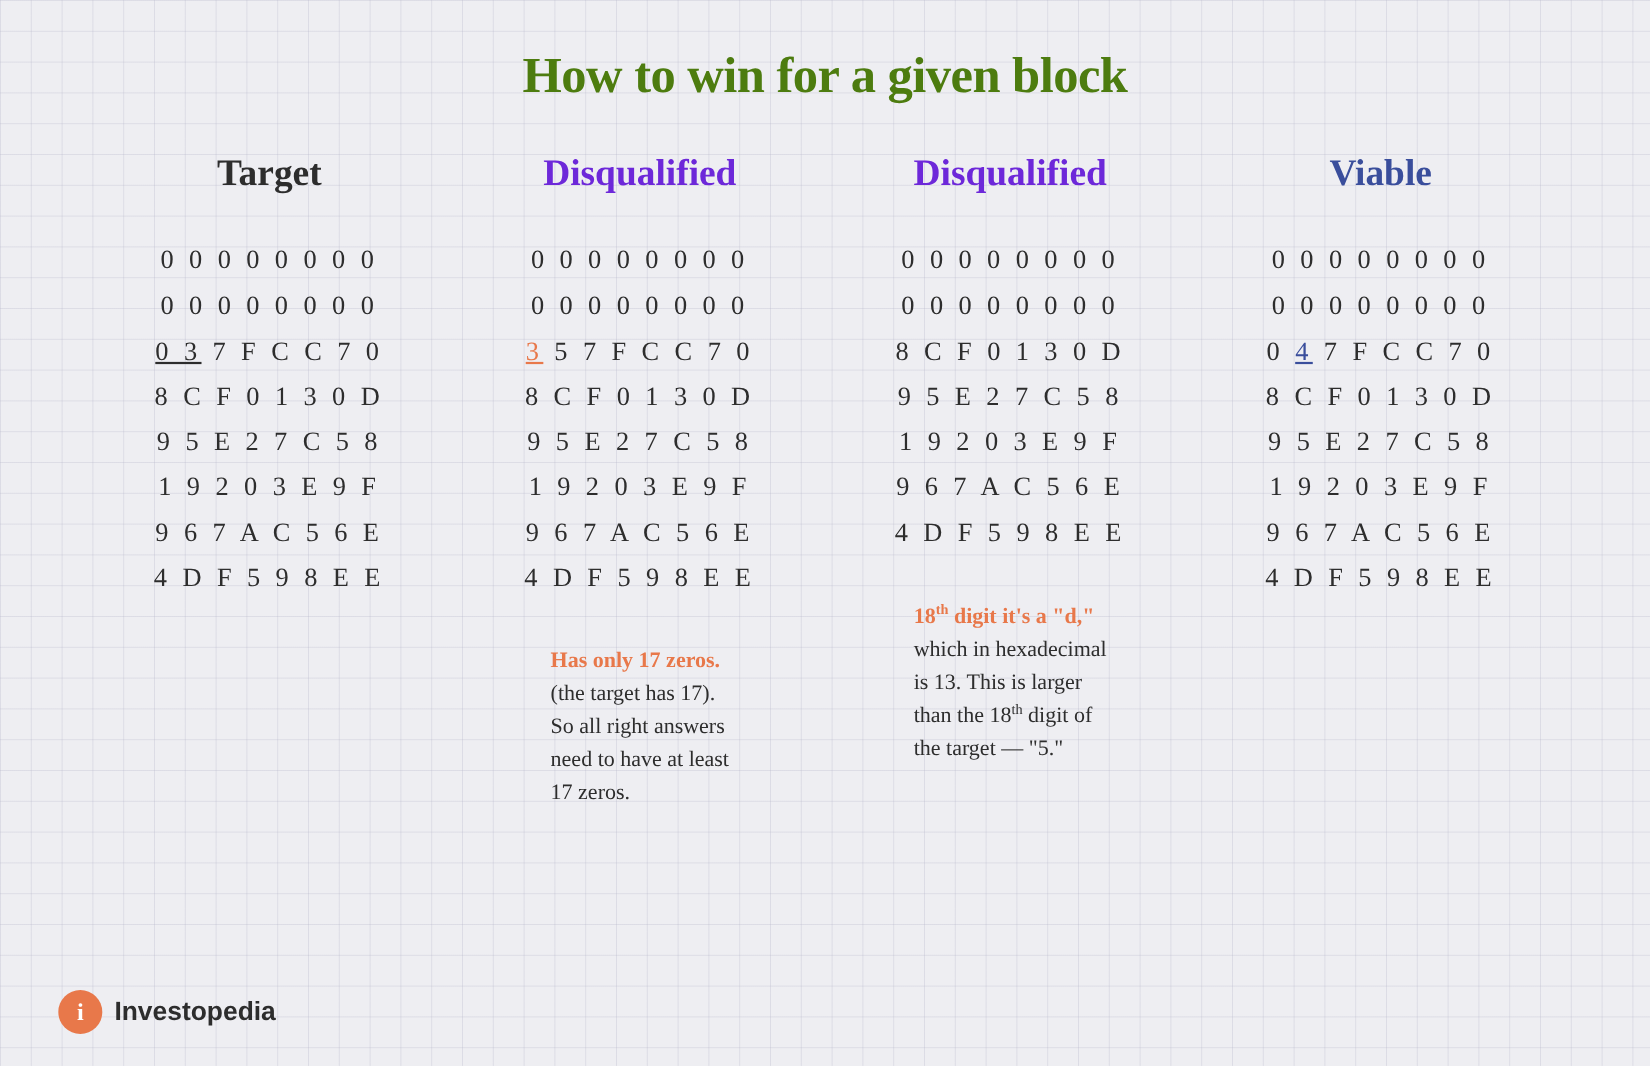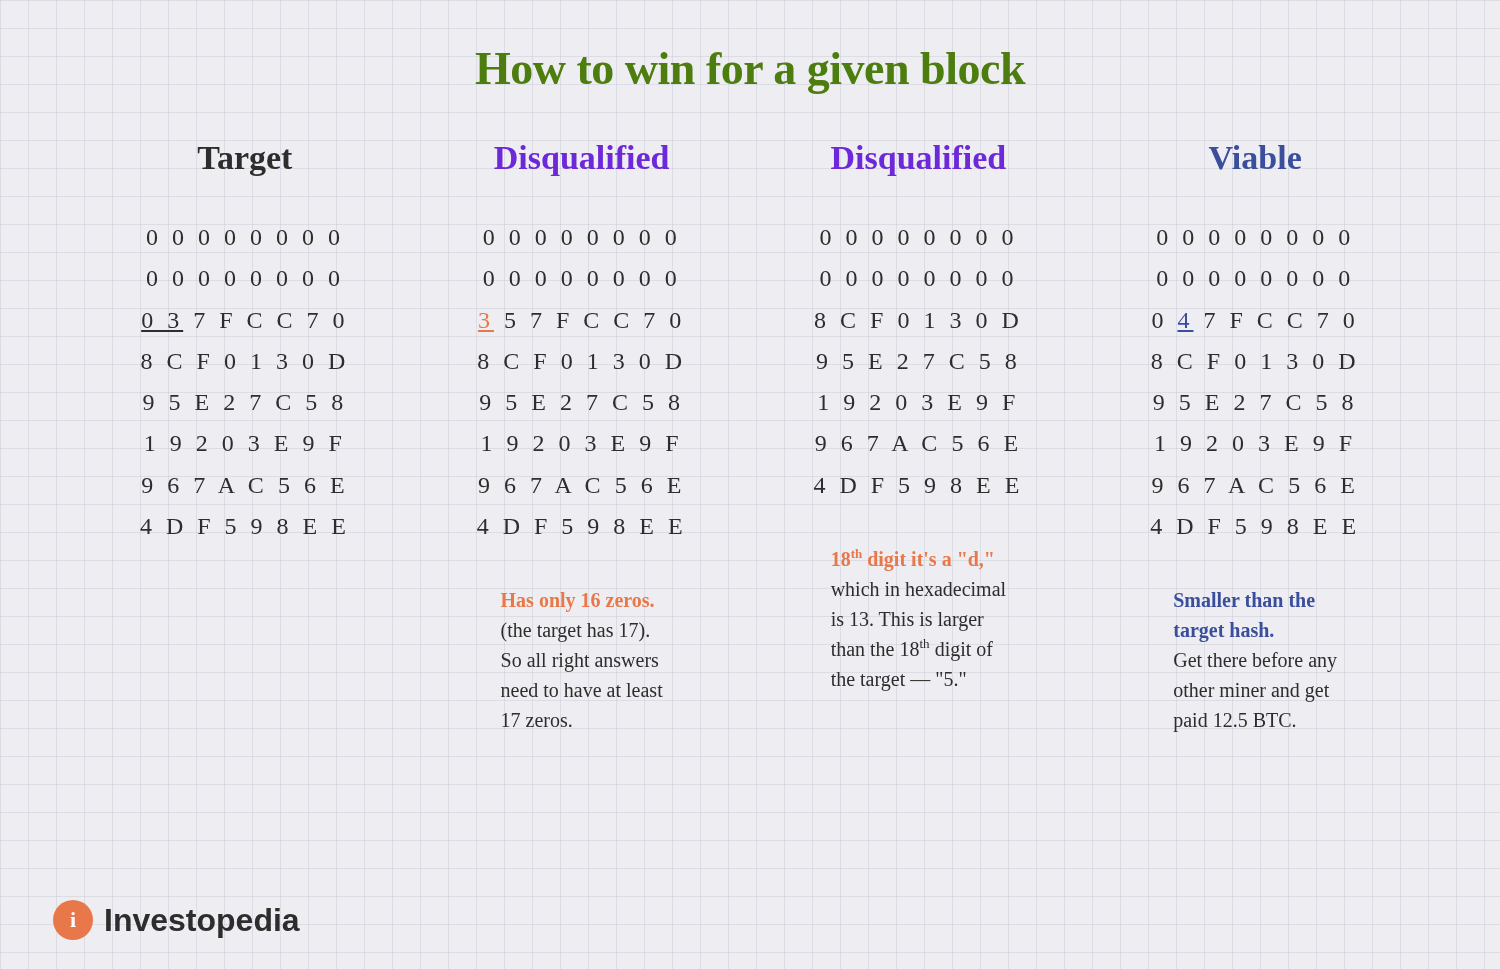--- a/index.html
+++ b/index.html
@@ -117,21 +117,21 @@
       gap: 10px;
     }
 
     .logo-icon {
       width: 42px;
       height: 42px;
     }
 
     .logo-text {
       font-family: 'Arial', sans-serif;
-      font-size: 32px;
+      font-size: 24px;
       font-weight: 700;
       color: #2d2d2d;
       letter-spacing: 0;
       text-align: right;
     }
   </style>
 </head>
 <body>
 
 <h1>How to win for a given block</h1>
@@ -158,21 +158,21 @@
       <span class="row">0 0 0 0 0 0 0 0</span>
       <span class="row">0 0 0 0 0 0 0 0</span>
       <span class="row"><span class="underlined orange-char">3</span> 5 7 F C C 7 0</span>
       <span class="row">8 C F 0 1 3 0 D</span>
       <span class="row">9 5 E 2 7 C 5 8</span>
       <span class="row">1 9 2 0 3 E 9 F</span>
       <span class="row">9 6 7 A C 5 6 E</span>
       <span class="row">4 D F 5 9 8 E E</span>
     </div>
     <div class="note-block">
-      <span class="highlight-orange">Has only 16 zeros.</span><br>
+      <span class="highlight-orange">Has only 17 zeros.</span><br>
       (the target has 17).<br>
       So all right answers<br>
       need to have at least<br>
       17 zeros.
     </div>
   </div>
 
   <div class="col">
     <div class="col-header disqualified">Disqualified</div>
     <div class="hash-block">
@@ -197,26 +197,20 @@
     <div class="col-header viable">Viable</div>
     <div class="hash-block">
       <span class="row">0 0 0 0 0 0 0 0</span>
       <span class="row">0 0 0 0 0 0 0 0</span>
       <span class="row">0 <span class="underlined blue-char">4</span> 7 F C C 7 0</span>
       <span class="row">8 C F 0 1 3 0 D</span>
       <span class="row">9 5 E 2 7 C 5 8</span>
       <span class="row">1 9 2 0 3 E 9 F</span>
       <span class="row">9 6 7 A C 5 6 E</span>
       <span class="row">4 D F 5 9 8 E E</span>
-    </div>
-    <div class="note-block">
-      <span class="highlight-blue">Smaller than the<br>target hash.</span><br>
-      Get there before any<br>
-      other miner and get<br>
-      paid 12.5 BTC.
     </div>
   </div>
 
 </div>
 
 <div class="logo-area">
   <svg class="logo-icon" viewBox="0 0 42 42" xmlns="http://www.w3.org/2000/svg">
     <circle cx="21" cy="21" r="20" fill="#e8784a"></circle>
     <text x="21" y="28" text-anchor="middle" font-size="22" font-weight="bold" fill="white" font-family="Georgia, serif">i</text>
   </svg>

